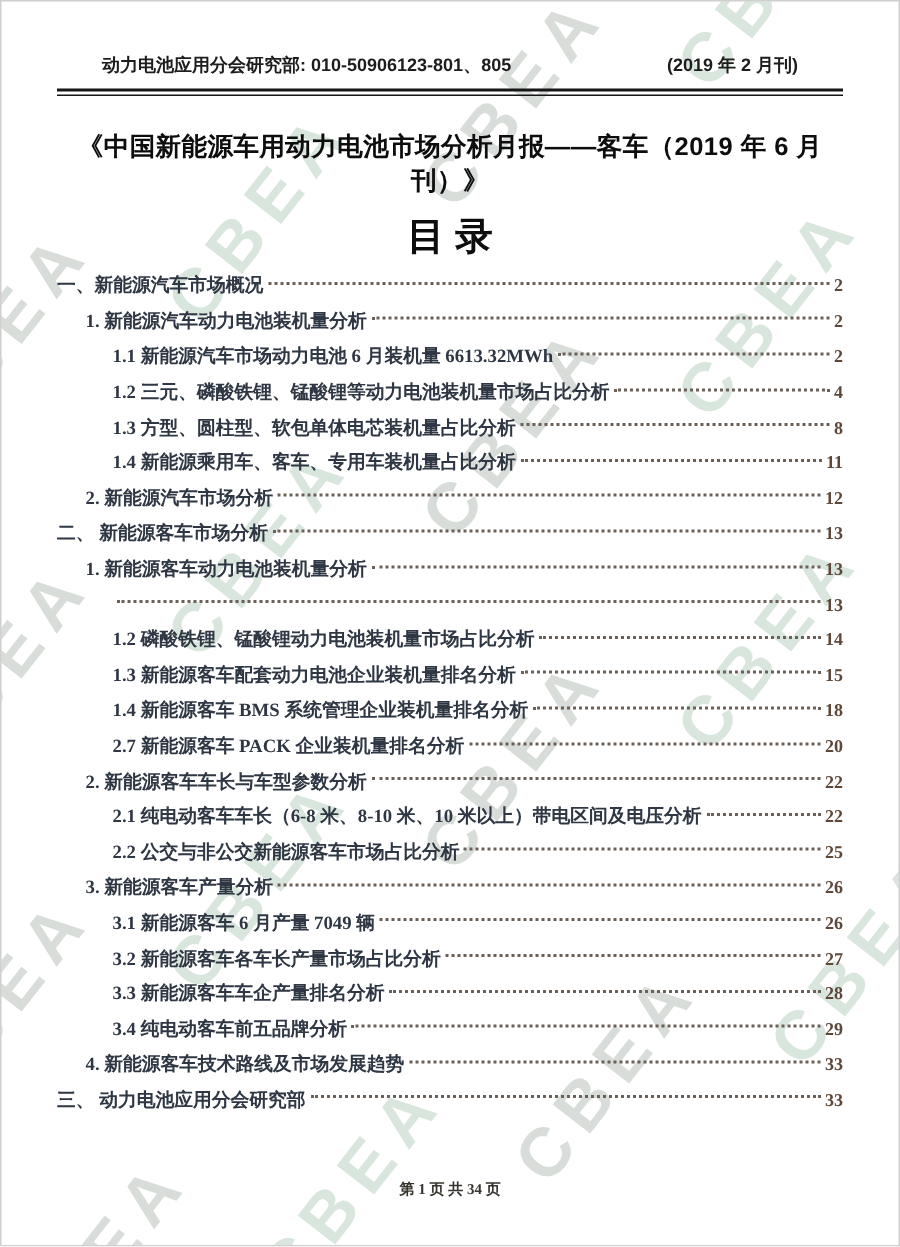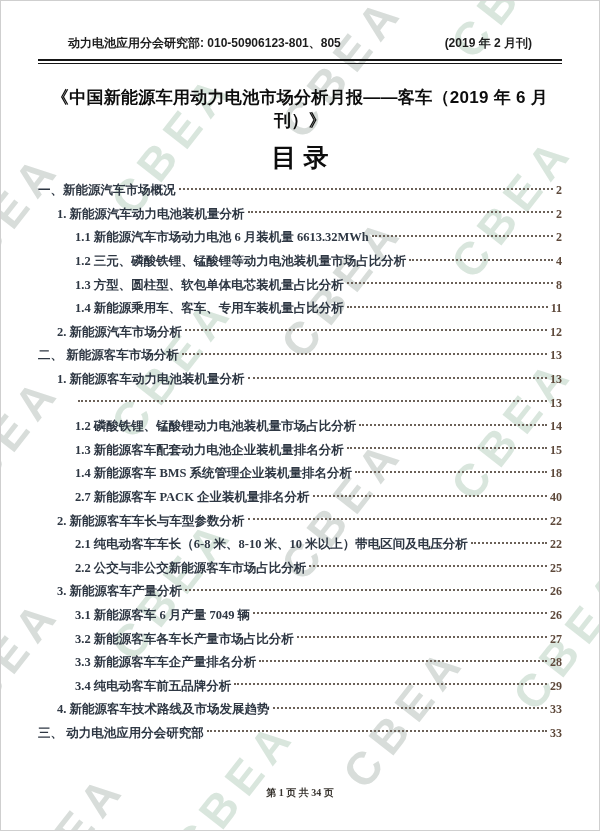--- a/index.html
+++ b/index.html
@@ -208,21 +208,21 @@
 
   <div class="toc-row lvl3">
     <span class="toc-text">1.4 新能源客车 BMS 系统管理企业装机量排名分析</span>
     <span class="leader"></span>
     <span class="toc-page">18</span>
   </div>
 
   <div class="toc-row lvl3">
     <span class="toc-text">2.7 新能源客车 PACK 企业装机量排名分析</span>
     <span class="leader"></span>
-    <span class="toc-page">40</span>
+    <span class="toc-page">20</span>
   </div>
 
   <div class="toc-row lvl2">
     <span class="toc-text">2. 新能源客车车长与车型参数分析</span>
     <span class="leader"></span>
     <span class="toc-page">22</span>
   </div>
 
   <div class="toc-row lvl3">
     <span class="toc-text">2.1 纯电动客车车长（6-8 米、8-10 米、10 米以上）带电区间及电压分析</span>

